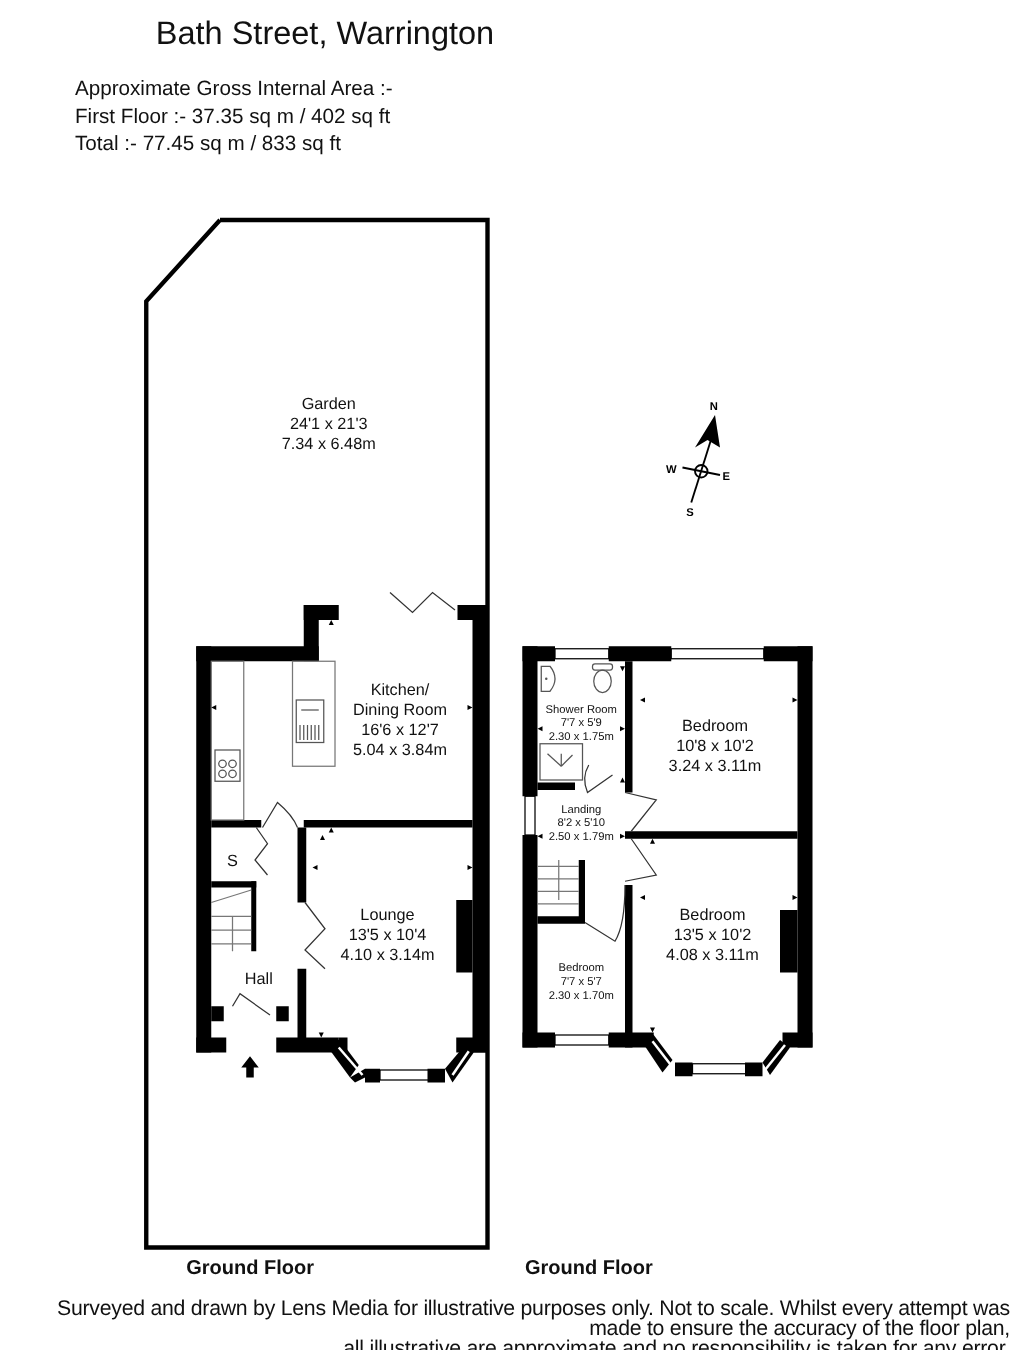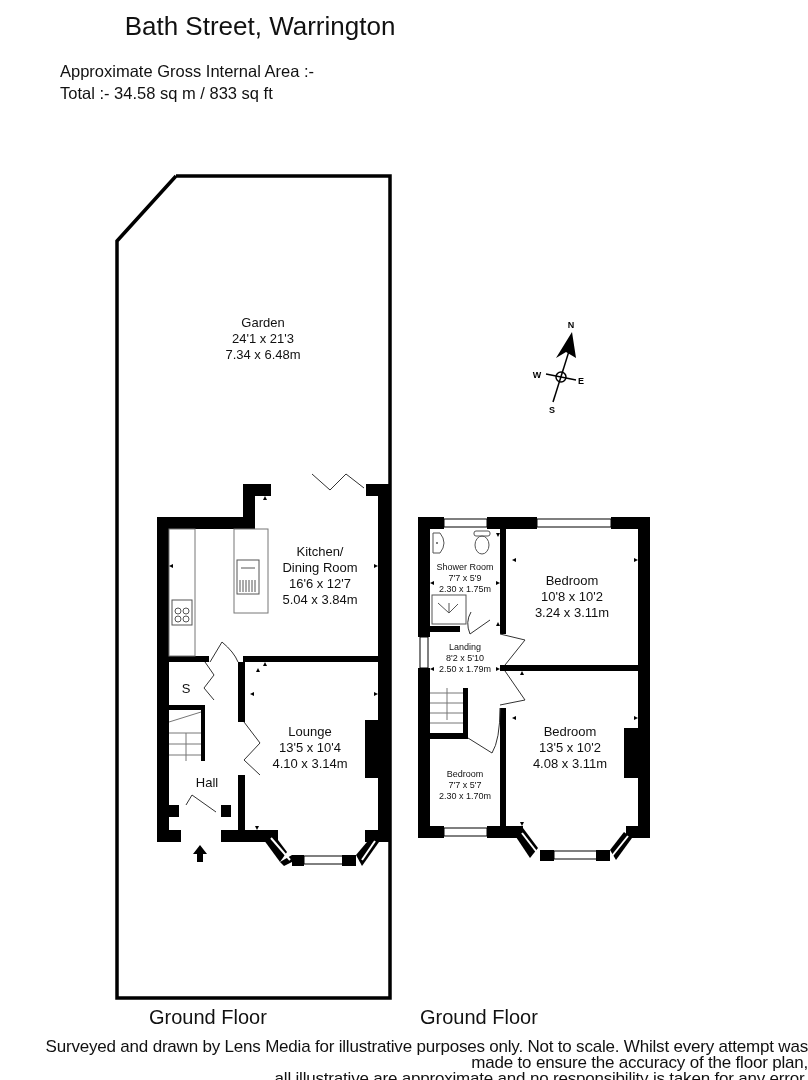--- a/index.html
+++ b/index.html
@@ -5,34 +5,35 @@
   html, body { margin: 0; padding: 0; background: #ffffff; }
   body { width: 808px; height: 1080px; position: relative; overflow: hidden;
          font-family: "Liberation Sans", "DejaVu Sans", sans-serif; color: #111; }
   .title { position: absolute; left: 0; top: 11px; width: 520px; text-align: center;
            font-size: 26px; }
   .area-block { position: absolute; left: 60px; top: 60px; width: 330px; text-align: left;
                 font-size: 16.5px; line-height: 22px; }
   svg.plan { position: absolute; left: 0; top: 0; }
   .room-label { font-size: 13px; text-anchor: middle; fill: #111; }
   .room-label-sm { font-size: 9px; text-anchor: middle; fill: #111; }
-  .floor-label { position: absolute; top: 1006px; font-weight: normal; font-size: 20px; }
+  .floor-label { position: absolute; top: 1006px; font-weight: bold; font-size: 16px; }
   .floor-label.ground { left: 149px; }
   .floor-label.first { left: 420px; }
   .disclaimer { position: absolute; left: 0; top: 1039px; width: 808px; text-align: right;
                 font-size: 17px; line-height: 16px; letter-spacing: -0.2px; }
 </style>
 </head>
 <body>
 
 <div class="title">Bath Street, Warrington</div>
 
 <div class="area-block">
   <div>Approximate Gross Internal Area :-</div>
-  <div>Total :- 34.58 sq m / 833 sq ft</div>
+  <div>First Floor :- 37.35 sq m / 402 sq ft</div>
+  <div>Total :- 77.45 sq m / 833 sq ft</div>
 </div>
 
 <svg class="plan" width="808" height="1080" viewBox="0 0 808 1080">
 
   <g>
 
     <polyline points="176,176 390,176 390,998 117,998 117,241 176,176" fill="none" stroke="#000" stroke-width="3.5"></polyline>
 
     <g fill="#000">
       <rect x="157" y="517" width="12" height="325"></rect>

